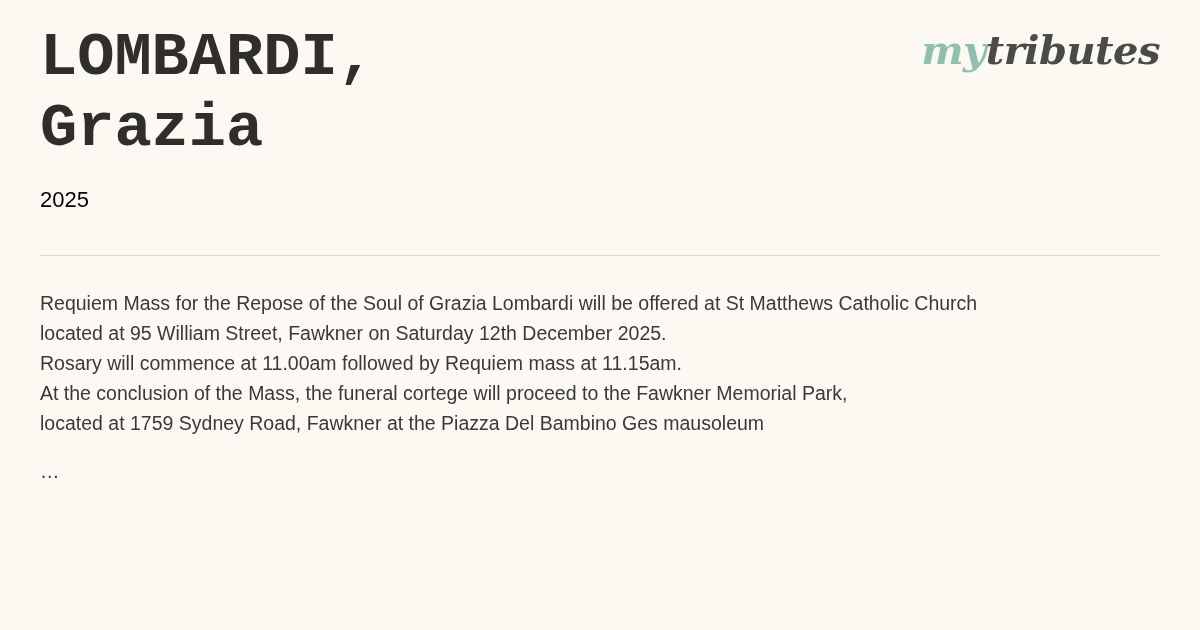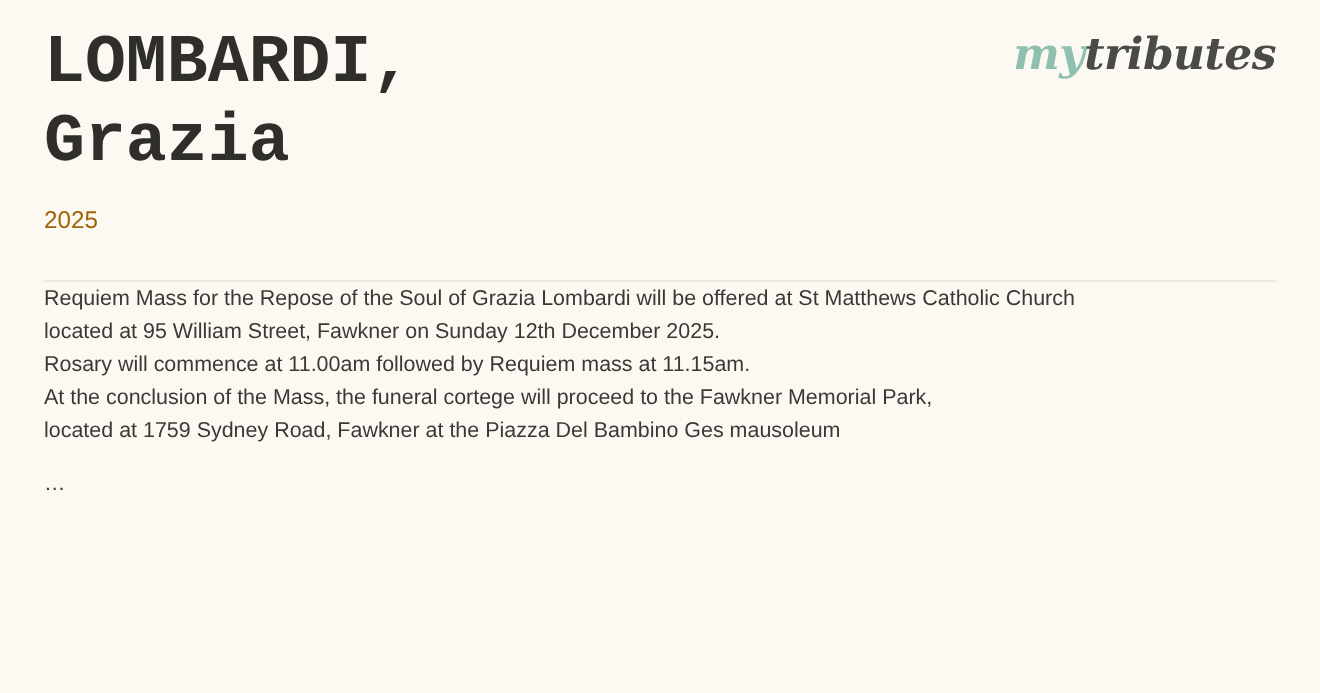--- a/index.html
+++ b/index.html
@@ -56,30 +56,31 @@
     font-family: Liberation Mono, monospace;
     font-weight: 700;
     font-size: 62px;
     line-height: 1.15;
     color: #2f2e2b;
     margin-top: 22px;
     max-width: 520px;
   }
   .year {
     font-size: 22px;
-    color: #a16207;
+    color: #000000;
     margin-top: 22px;
   }
   .divider {
     margin-top: 42px;
     border-top: 1px solid #dedbd0;
     width: 1120px;
     height: 0;
   }
   .body-text {
+    margin-top: 32px;
     font-size: 19.5px;
     line-height: 30px;
     color: #3a3935;
   }
   .body-text p {
     margin: 0;
   }
   .body-text .ellipsis {
     margin-top: 18px;
     color: #3a3935;
@@ -98,21 +99,21 @@
 
 
     <div class="deceased-name">LOMBARDI, Grazia</div>
 
     <div class="year">2025</div>
 
     <div class="divider"></div>
 
     <div class="body-text">
       <p>Requiem Mass for the Repose of the Soul of Grazia Lombardi will be offered at St Matthews Catholic Church</p>
-      <p>located at 95 William Street, Fawkner on Sunday 12th December 2025.</p>
+      <p>located at 95 William Street, Fawkner on Saturday 12th December 2025.</p>
       <p>Rosary will commence at 11.00am followed by Requiem mass at 11.15am.</p>
       <p>At the conclusion of the Mass, the funeral cortege will proceed to the Fawkner Memorial Park,</p>
       <p>located at 1759 Sydney Road, Fawkner at the Piazza Del Bambino Ges mausoleum</p>
       <p class="ellipsis">…</p>
     </div>
 
   </div>
 
 </div>
 

